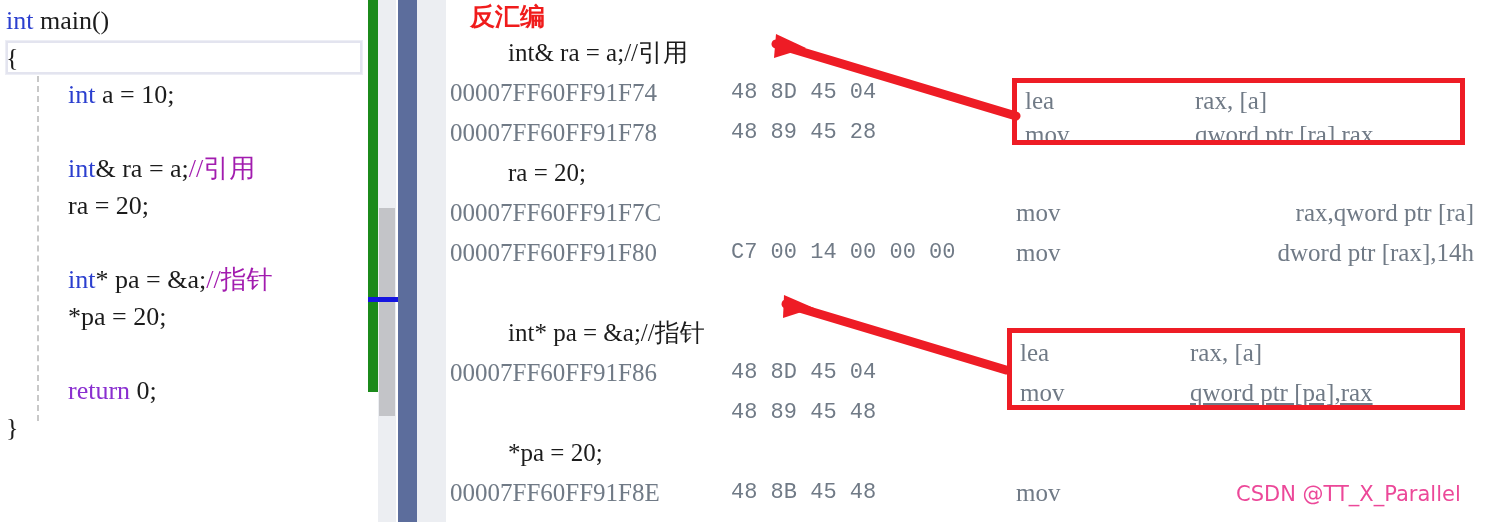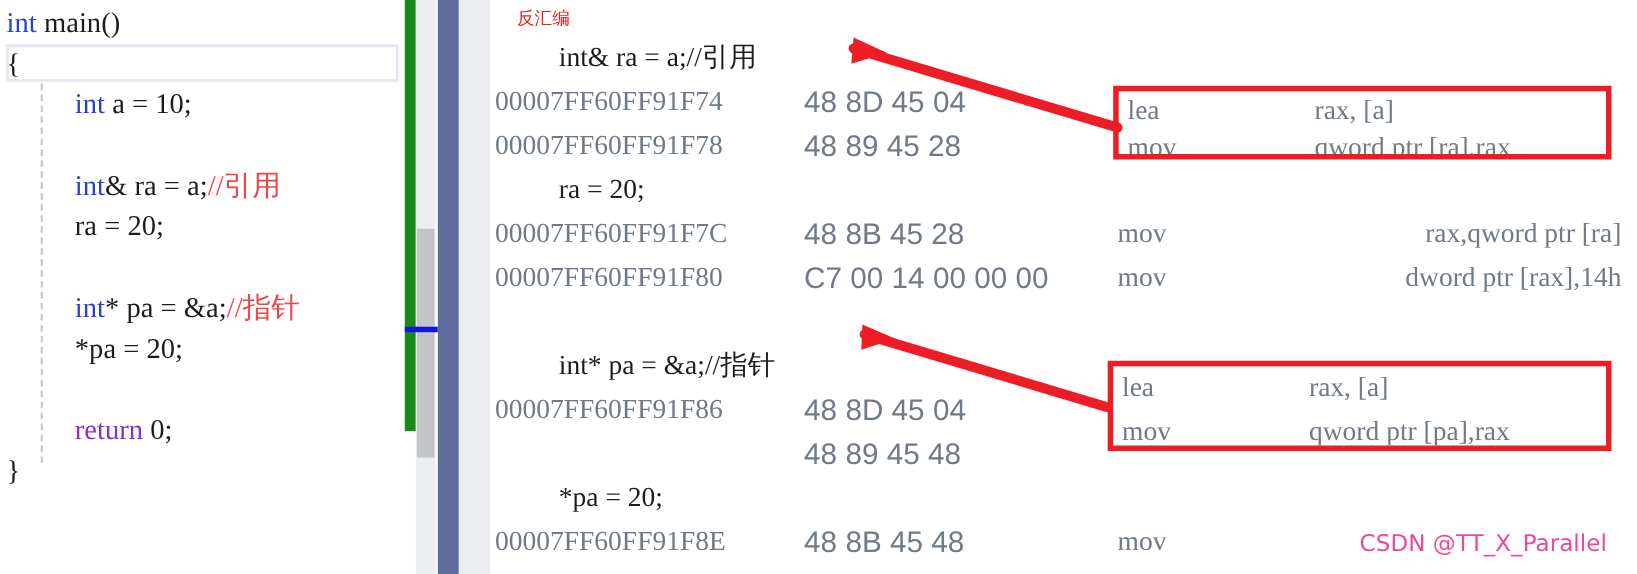--- a/index.html
+++ b/index.html
@@ -36,21 +36,21 @@
   #current-line-box {
     position: absolute;
     left: 6px; top: 41px;
     width: 356px; height: 33px;
     background: #ffffff;
     border: 2px solid #e3e4ef;
     outline: 1px solid #edeef5;
   }
   .kw  { color: #2b3fcf; }      
   .kw2 { color: #8a2fd0; }      
-  .cmt { color: #ef4444; text-align: center; }      
+  .cmt { color: #a21caf; text-align: center; }      
   .pln { color: #1c1c1c; }
   .brc { color: #1c1c1c; }
 
   
   #change-bar {
     position: absolute; left: 368px; top: 0;
     width: 10px; height: 392px;
     background: #1b8a1b;
   }
   #scroll-track {
@@ -81,22 +81,22 @@
 
   
   #disasm-panel {
     position: absolute; left: 446px; top: 0;
     width: 1042px; height: 522px;
     background: #ffffff;
     overflow: hidden;
   }
   #disasm-title {
     position: absolute; left: 24px; top: 2px;
-    font-size: 16px; line-height: 30px;
-    font-weight: normal;
+    font-size: 25px; line-height: 30px;
+    font-weight: bold;
     color: #f01c1c;
     font-family: "DejaVu Sans", "Liberation Sans", sans-serif;
     white-space: pre;
   }
   .dis-row {
     position: absolute; left: 0;
     width: 1042px; height: 40px;
     line-height: 40px;
     white-space: pre;
   }
@@ -108,23 +108,23 @@
   }
   .dis-addr {
     position: absolute; left: 4px;
     font-size: 25px;
     color: #707a86;
     font-family: "Liberation Serif", "DejaVu Serif", serif;
     white-space: pre;
   }
   .dis-bytes {
     position: absolute; left: 285px;
-    font-size: 27px;
-    color: #707a86;
-    font-family: Liberation Sans, sans-serif;
+    font-size: 22px;
+    color: #707a86;
+    font-family: Liberation Mono, monospace;
     white-space: pre;
   }
   .dis-mnem {
     position: absolute; left: 570px;
     font-size: 25px;
     color: #707a86;
     font-family: "Liberation Serif", "DejaVu Serif", serif;
     white-space: pre;
   }
   .dis-ops {
@@ -197,21 +197,21 @@
   <div id="divider-gap"></div>
   <div id="panel-divider"></div>
 
   <div id="disasm-panel">
     <div id="disasm-title">反汇编</div>
     <div id="dis-rows">
         <div class="dis-row" style="top: 33px;"><span class="dis-src">int&amp; ra = a;//引用</span></div>
         <div class="dis-row" style="top: 73px;"><span class="dis-addr">00007FF60FF91F74</span><span class="dis-bytes">48 8D 45 04</span></div>
         <div class="dis-row" style="top: 113px;"><span class="dis-addr">00007FF60FF91F78</span><span class="dis-bytes">48 89 45 28</span></div>
         <div class="dis-row" style="top: 153px;"><span class="dis-src">ra = 20;</span></div>
-        <div class="dis-row" style="top: 193px;"><span class="dis-addr">00007FF60FF91F7C</span><span class="dis-bytes">48 8B 45 28</span><span class="dis-mnem">mov</span><span class="dis-ops right-al">rax,qword ptr [ra]</span></div>
+        <div class="dis-row" style="top: 193px;"><span class="dis-addr">00007FF60FF91F7C</span><span class="dis-mnem">mov</span><span class="dis-ops right-al">rax,qword ptr [ra]</span></div>
         <div class="dis-row" style="top: 233px; padding-left: 28px;"><span class="dis-addr">00007FF60FF91F80</span><span class="dis-bytes">C7 00 14 00 00 00</span><span class="dis-mnem">mov</span><span class="dis-ops right-al">dword ptr [rax],14h</span></div>
         <div class="dis-row" style="top: 273px;"></div>
         <div class="dis-row" style="top: 313px;"><span class="dis-src">int* pa = &amp;a;//指针</span></div>
         <div class="dis-row" style="top: 353px;"><span class="dis-addr">00007FF60FF91F86</span><span class="dis-bytes">48 8D 45 04</span></div>
         <div class="dis-row" style="top: 393px;"><span class="dis-bytes">48 89 45 48</span></div>
         <div class="dis-row" style="top: 433px;"><span class="dis-src">*pa = 20;</span></div>
         <div class="dis-row" style="top: 473px;"><span class="dis-addr">00007FF60FF91F8E</span><span class="dis-bytes">48 8B 45 48</span><span class="dis-mnem">mov</span></div>
         <div class="dis-row" style="top: 513px;"><span class="dis-addr">00007FF60FF91F92</span><span class="dis-bytes">C7 00 14 00 00 00</span><span class="dis-mnem">mov</span><span class="dis-ops right-al">dword ptr [rax],14h</span></div>
       </div>
   </div>
@@ -220,21 +220,21 @@
     <div class="anno-line anno-mnem" style="top:0px;">lea</div>
     <div class="anno-line anno-ops" style="top:0px;">rax, [a]</div>
     <div class="anno-line anno-mnem" style="top:34px;">mov</div>
     <div class="anno-line anno-ops" style="top:34px;">qword ptr [ra],rax</div>
   </div>
 
   <div class="anno-box" id="anno-box-1" style="left:1007px; top:328px; width:458px; height:82px;">
     <div class="anno-line anno-mnem" style="top:2px;">lea</div>
     <div class="anno-line anno-ops" style="top:2px;">rax, [a]</div>
     <div class="anno-line anno-mnem" style="top:42px;">mov</div>
-    <div class="anno-line anno-ops" style="top:42px;">qword ptr [pa],rax</div>
+    <div class="anno-line anno-ops" style="top:42px;text-decoration:underline;">qword ptr [pa],rax</div>
   </div>
 
   <svg class="arrow-svg" id="arrow-0" style="left:760px; top:30px; width:270px; height:100px;" viewBox="0 0 270 100">
     <line x1="16" y1="14" x2="256" y2="86" stroke="#ee1c25" stroke-width="9" stroke-linecap="round"></line>
     <polygon points="16,4 46,18 14,28" fill="#ee1c25"></polygon>
   </svg>
 
   <svg class="arrow-svg" id="arrow-1" style="left:770px; top:292px; width:250px; height:90px;" viewBox="0 0 250 90">
     <line x1="16" y1="12" x2="236" y2="78" stroke="#ee1c25" stroke-width="9" stroke-linecap="round"></line>
     <polygon points="14,3 44,16 13,26" fill="#ee1c25"></polygon>

